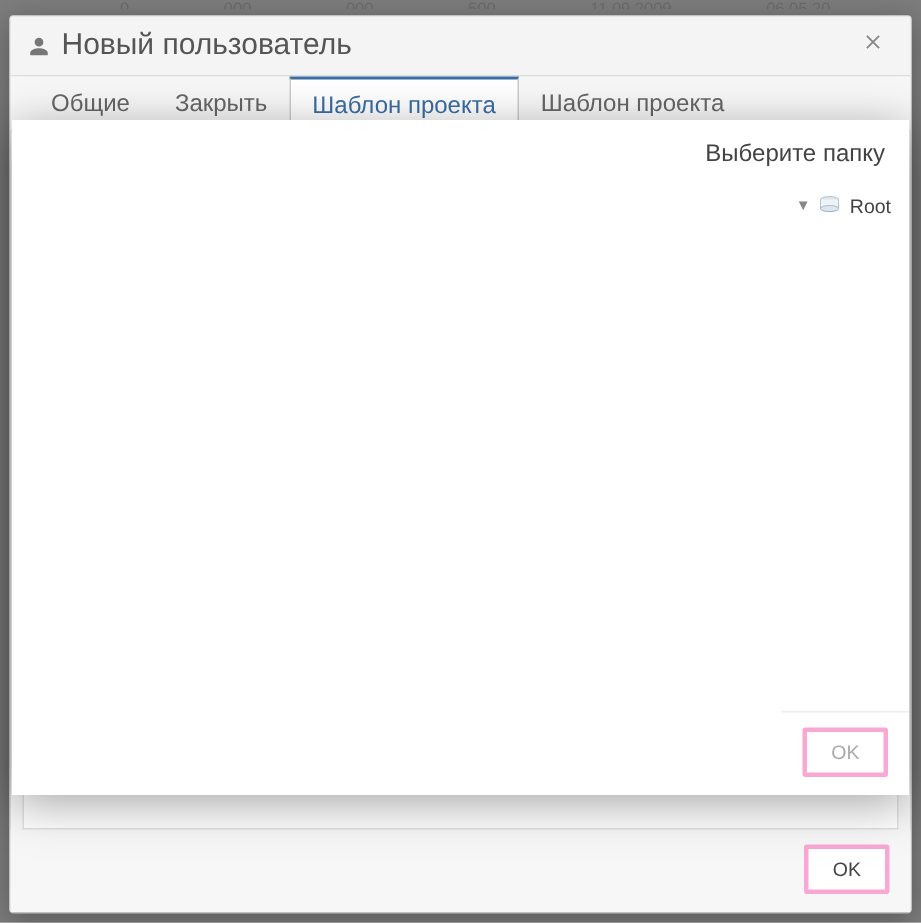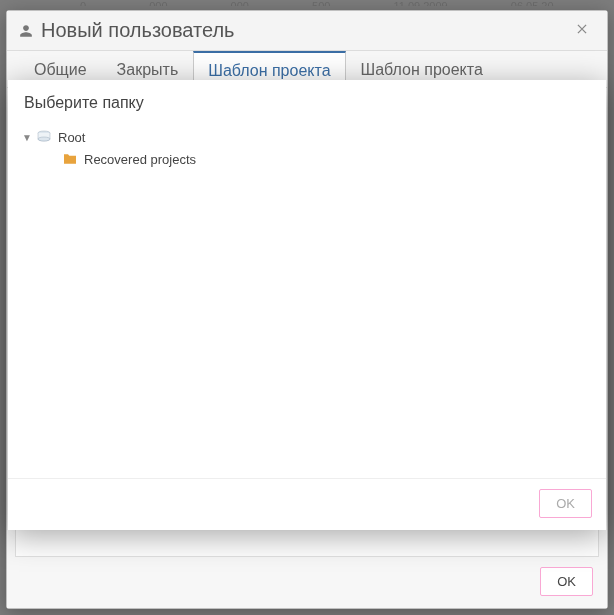--- a/index.html
+++ b/index.html
@@ -93,36 +93,37 @@
     }
     .outer-footer {
       display: flex;
       justify-content: flex-end;
       gap: 8px;
       padding: 10px 14px 12px;
       background: #f7f7f7;
     }
     .btn {
       background: #fff;
-      border: 1px solid #f9a8d4;
+      border: 3px solid #f9a8d4;
       padding: 6px 16px;
       font-size: 13px;
       color: #444;
       cursor: pointer;
       border-radius: 2px;
     }
     .btn.disabled { color: #aaa; cursor: default; }
     .inner-dialog {
       position: absolute;
       top: 80px; left: 8px; right: 8px;
       background: #fff;
       box-shadow: 0 6px 30px rgba(0,0,0,0.35);
       display: flex;
       flex-direction: column;
       height: 450px;
+      align-items: flex-end;
     }
     .inner-header {
       padding: 14px 16px 10px;
       font-size: 16px;
       color: #444;
     }
     .tree {
       flex: 1;
       padding: 4px 10px;
       overflow: auto;
@@ -205,26 +206,17 @@
       <span class="expander">▼</span>
       <span class="node-icon disk-icon">
         <svg viewBox="0 0 24 24" width="16" height="16">
             <ellipse cx="12" cy="6" rx="9" ry="3"></ellipse>
             <path d="M3 6v9c0 1.7 4 3 9 3s9-1.3 9-3V6" fill="#eef3f7"></path>
             <ellipse cx="12" cy="15" rx="9" ry="3" fill="#dde6ee"></ellipse>
           </svg>
       </span>
       <span>Root</span>
     </div>
-    <div class="tree-row child">
-      <span class="expander"></span>
-      <span class="node-icon folder-icon">
-        <svg viewBox="0 0 24 24" width="16" height="16">
-            <path d="M3 5h6l2 2h10v12H3z"></path>
-          </svg>
-      </span>
-      <span>Recovered projects</span>
-    </div>
   </div>
   <div class="inner-footer">
     <button class="btn disabled">OK</button>
   </div>
 </div>
 
 </body></html>

